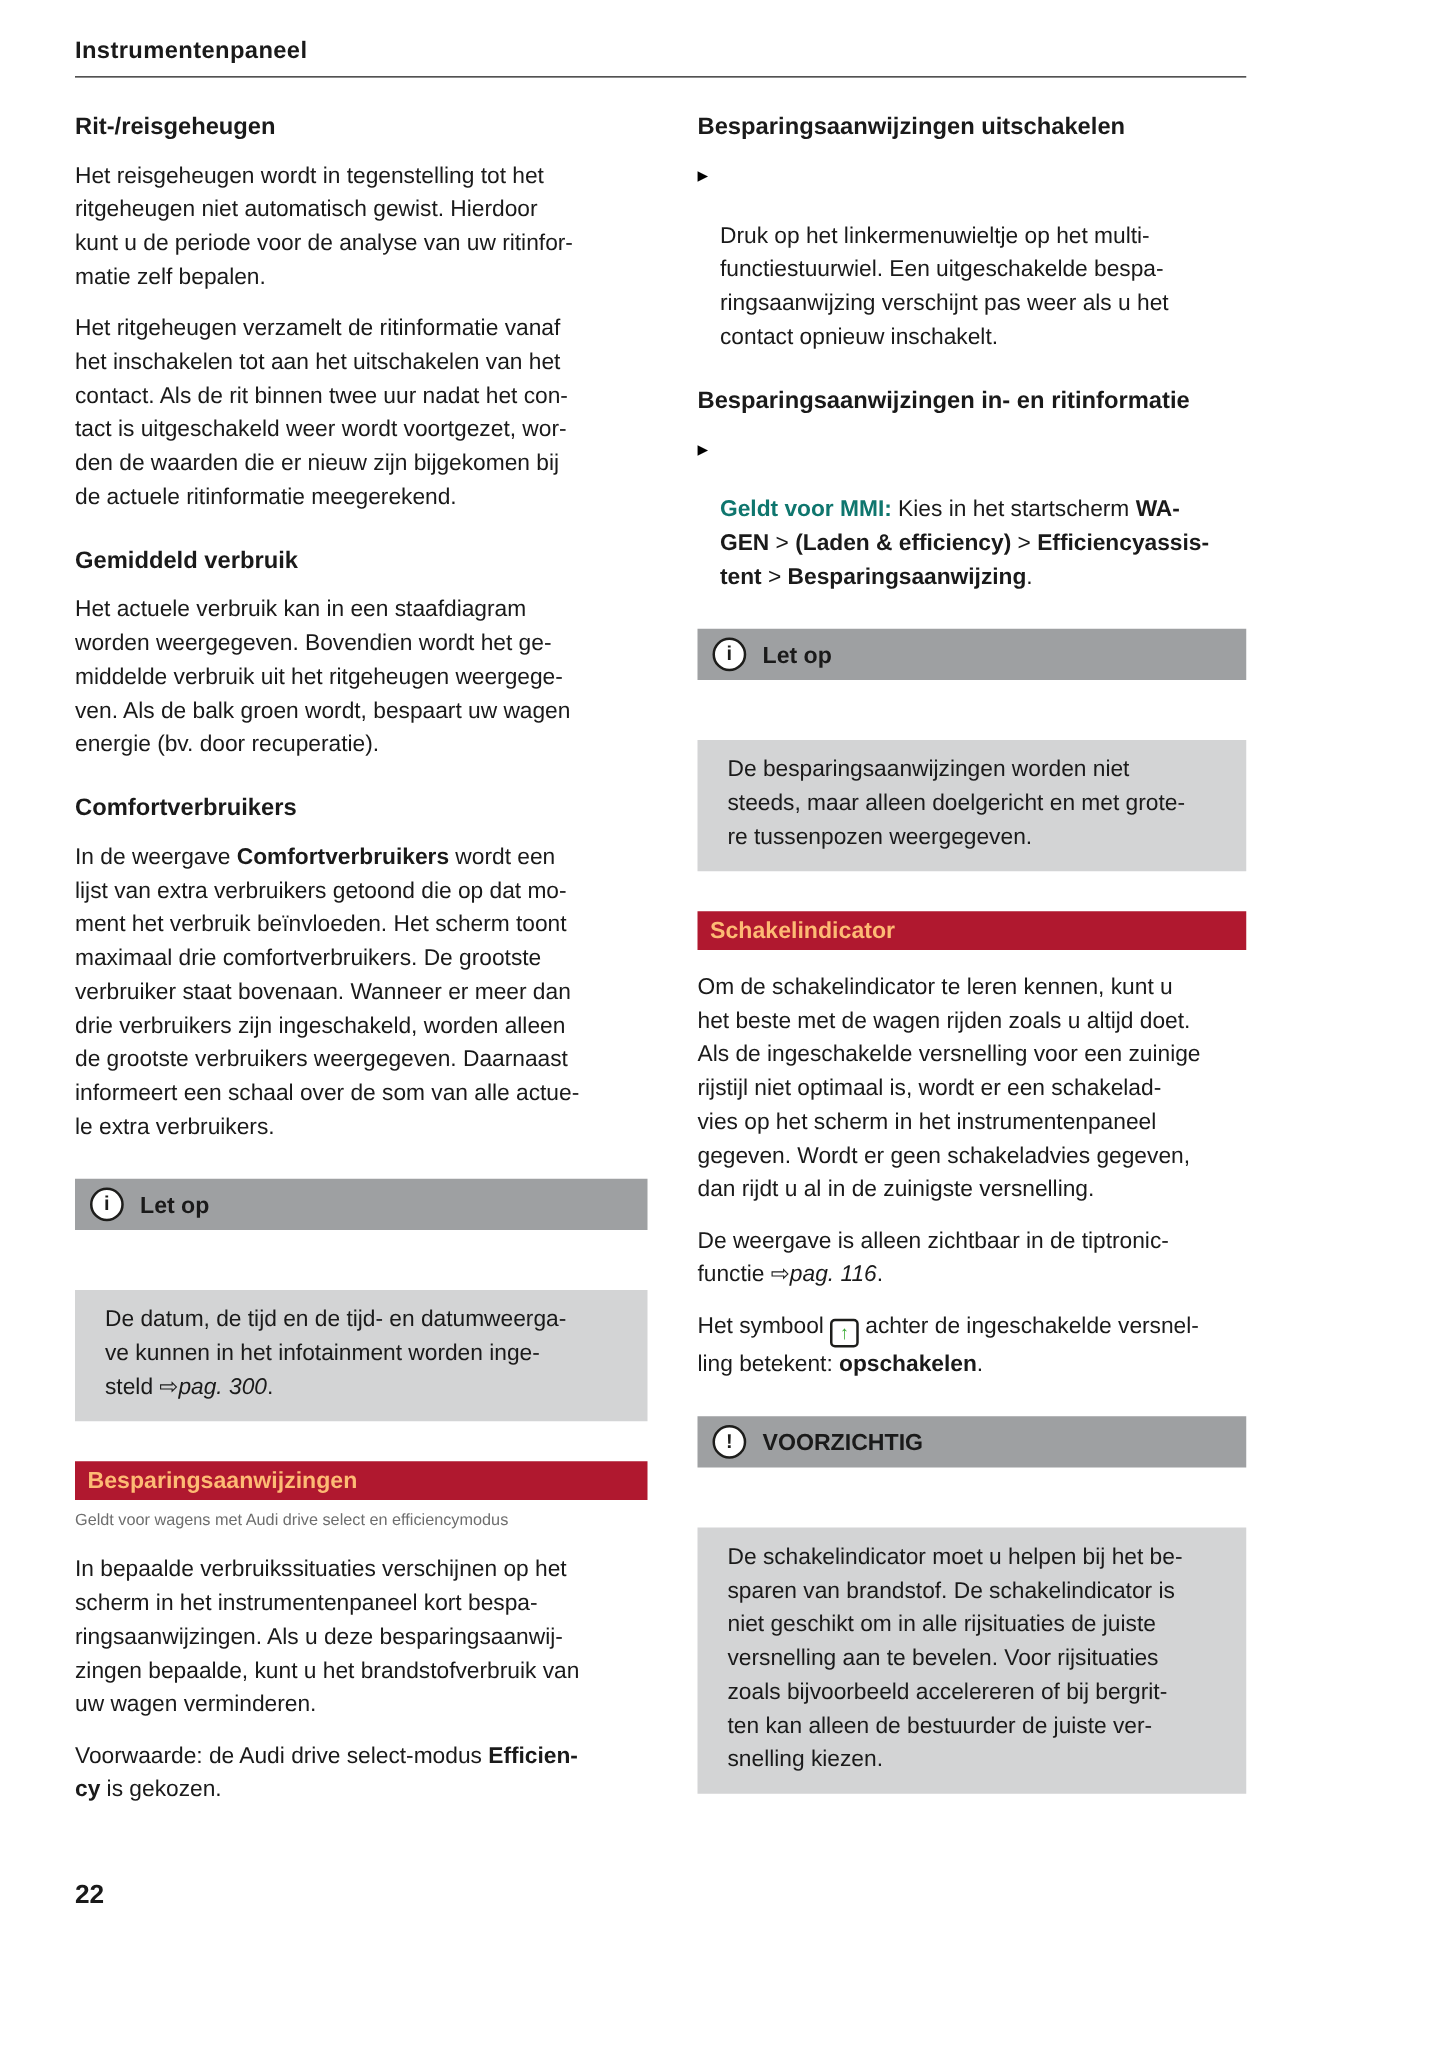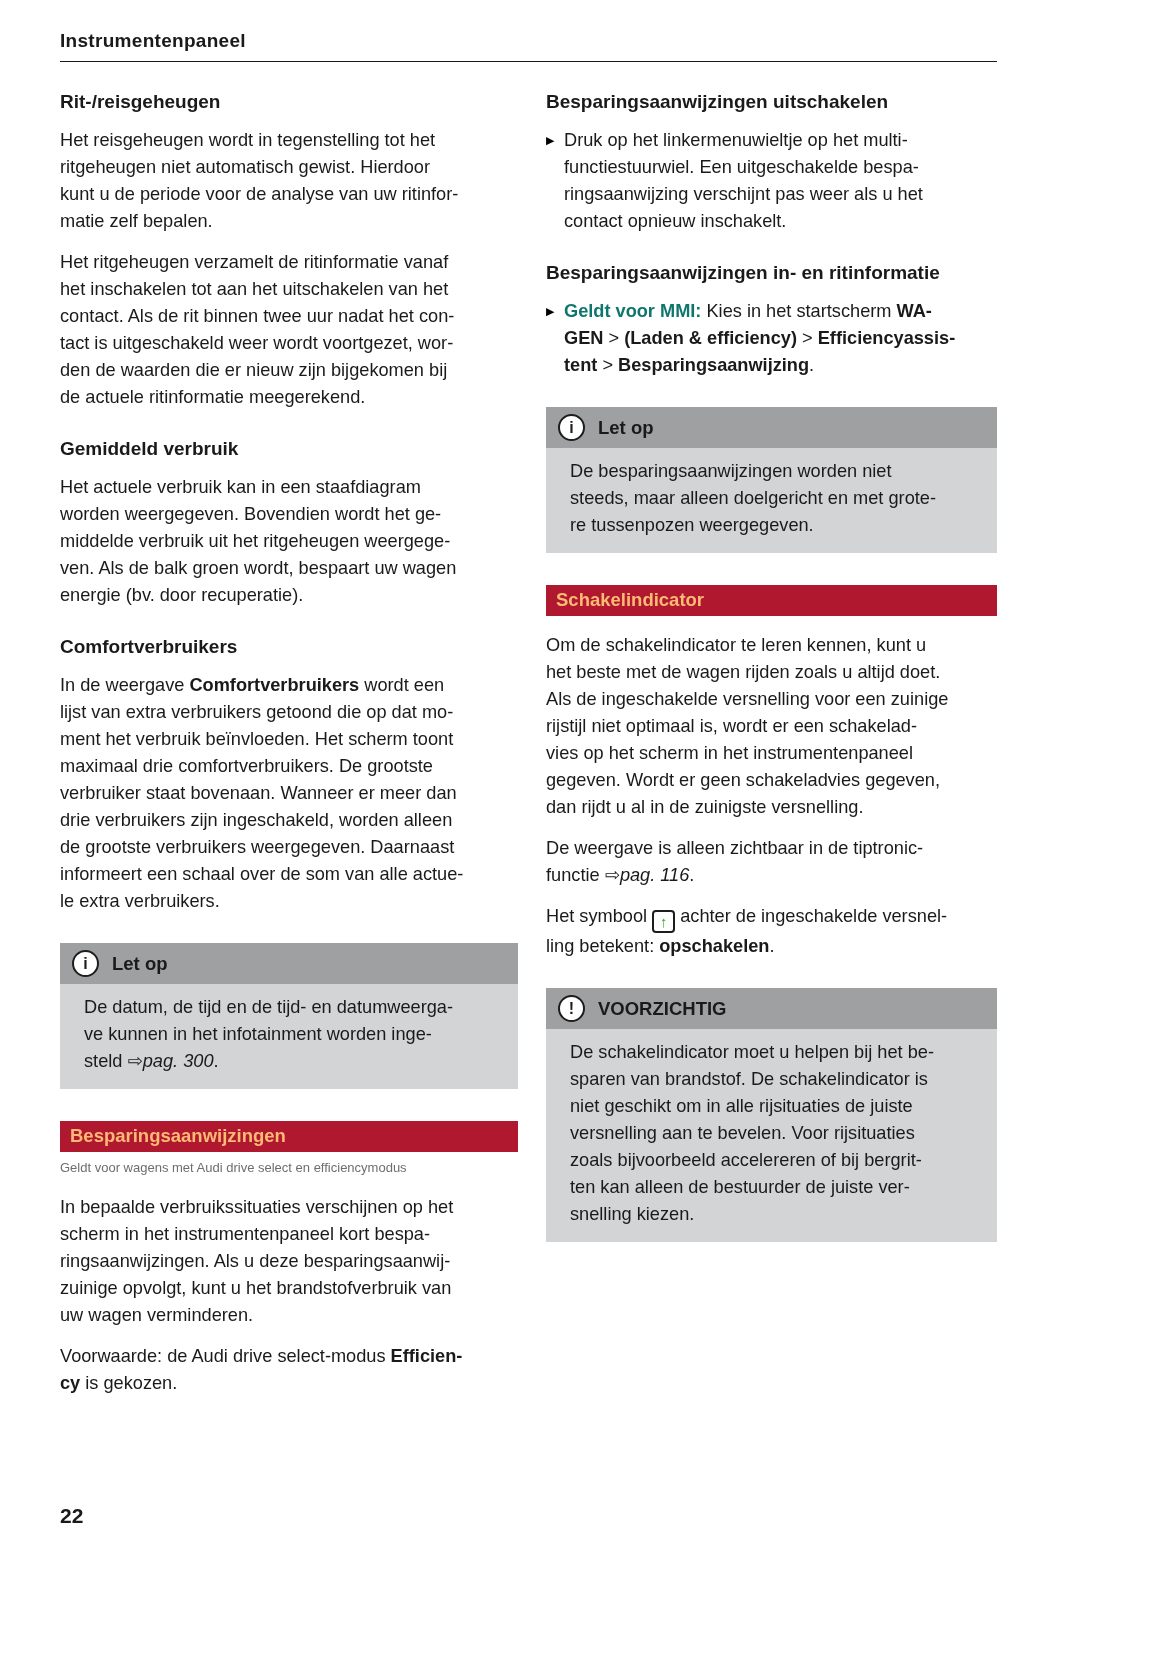--- a/index.html
+++ b/index.html
@@ -19,34 +19,34 @@
     font-weight: bold;
     letter-spacing: 0.3px;
   }
   .rule {
     margin-top: 9px;
     width: 1045px;
     border-bottom: 1.6px solid #1a1a1a;
   }
   .columns {
     display: flex;
-    gap: 28px;
+    gap: 40px;
     padding: 28px 0 0 60px;
   }
   .col { width: 458px; flex: 0 0 458px; }
 
   .h2 {
     font-size: 19px;
     font-weight: bold;
     line-height: 24px;
     margin: 26px 0 13px 0;
   }
   .col > .h2:first-child { margin-top: 0; }
 
-  .body { font-size: 18.2px; line-height: 27px; }
+  .body { font-size: 18.2px; line-height: 27px; margin-top: 48px; }
   .pre { white-space: pre-line; }
   p.body { margin: 0 0 14px 0; }
   .b { font-weight: bold; }
   .ref { font-style: italic; }
   .gray { color: #0f766e; font-weight: bold; }
 
   .bullet { display: flex; margin: 0 0 14px 0; }
   .bullet .marker {
     flex: 0 0 18px;
     width: 18px;
@@ -174,21 +174,21 @@
 ve kunnen in het infotainment worden inge-
 steld </span><span>⇨</span><span class="ref">pag. 300</span><span>.</span></div>
       </div>
 
       <div class="red-bar">Besparingsaanwijzingen</div>
       <div class="red-sub">Geldt voor wagens met Audi drive select en efficiencymodus</div>
 
       <p class="body pre">In bepaalde verbruikssituaties verschijnen op het
 scherm in het instrumentenpaneel kort bespa-
 ringsaanwijzingen. Als u deze besparingsaanwij-
-zuinige opvolgt, kunt u het brandstofverbruik van
+zingen bepaalde, kunt u het brandstofverbruik van
 uw wagen verminderen.</p>
       <p class="body pre"><span>Voorwaarde: de Audi drive select-modus </span><span class="b">Efficien-
 cy</span><span> is gekozen.</span></p>
 
     </div>
 
     <div class="col">
 
       <div class="h2">Besparingsaanwijzingen uitschakelen</div>
 

